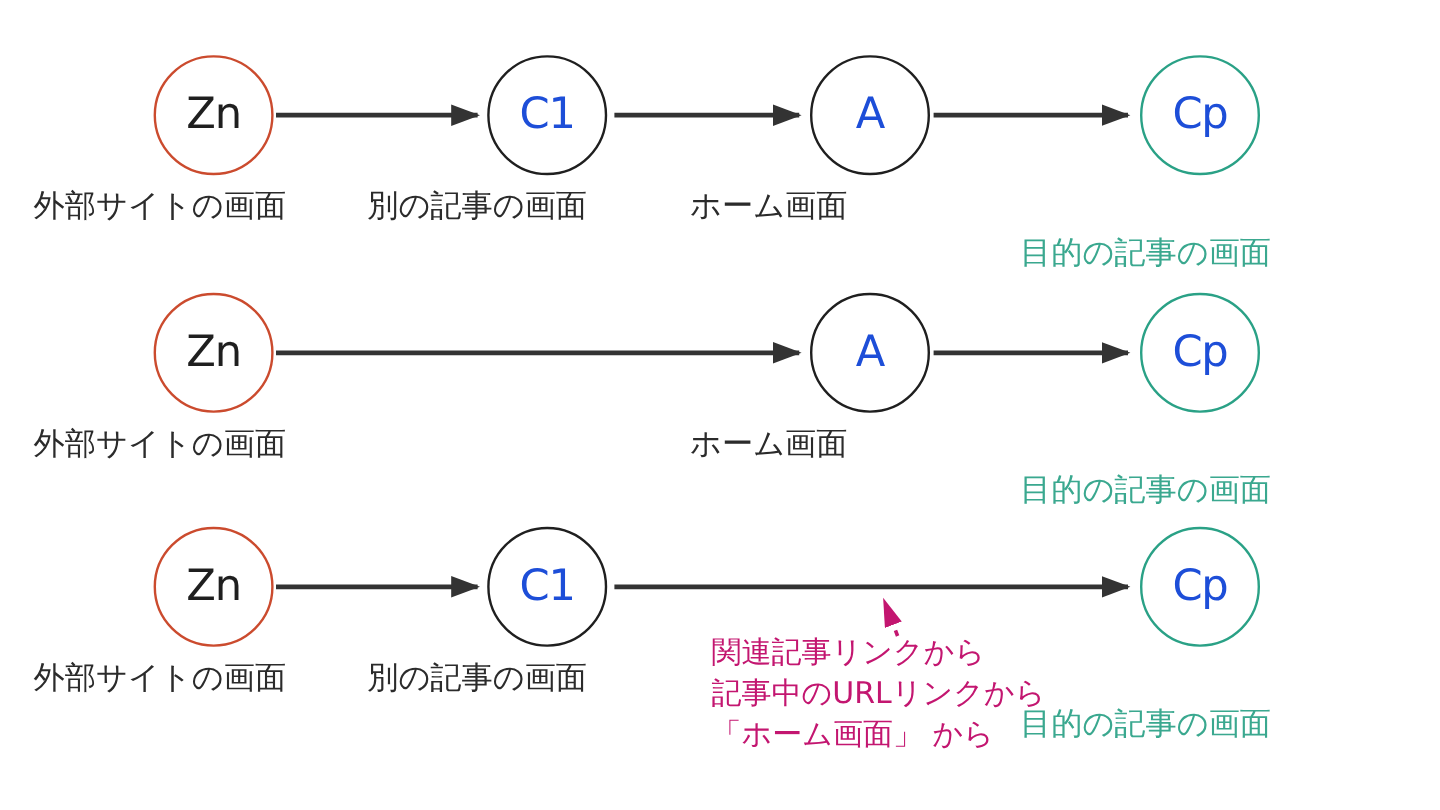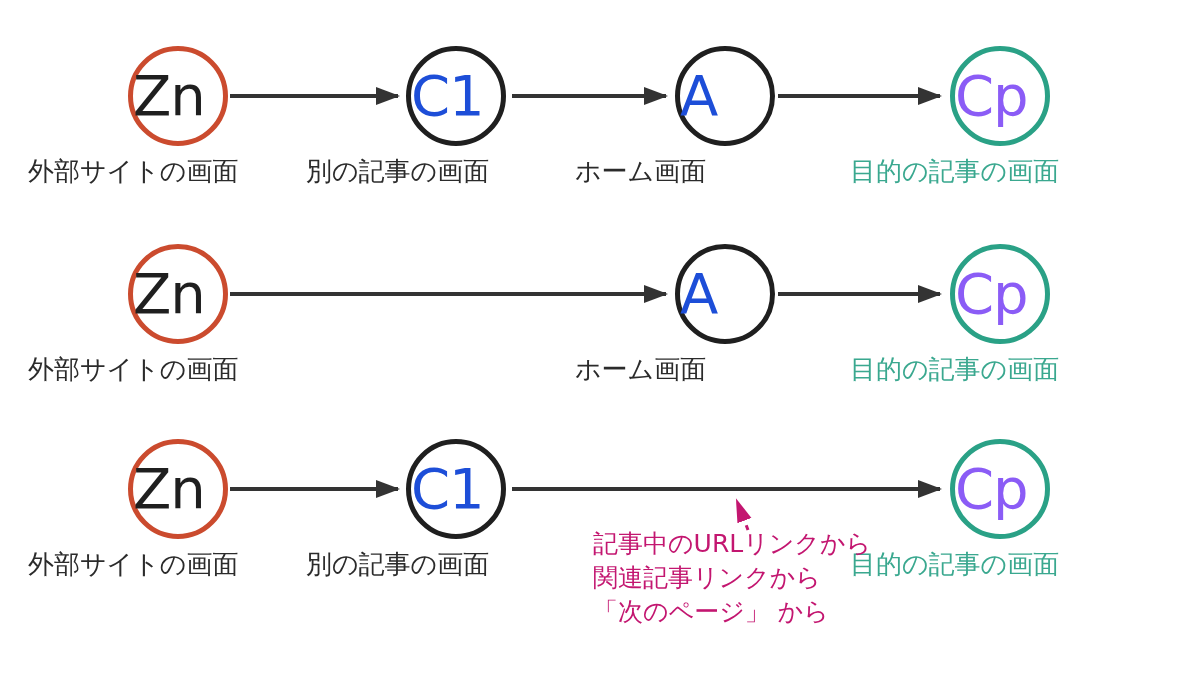--- a/index.html
+++ b/index.html
@@ -20,41 +20,42 @@
     left: 0;
     top: 0;
     width: 1200px;
     height: 675px;
   }
   .node {
     position: absolute;
     width: 100px;
     height: 100px;
     box-sizing: border-box;
-    border: 5px solid #fca5a5;
+    border: 2px solid #fca5a5;
     border-radius: 50%;
     background: #ffffff;
     display: flex;
     align-items: center;
-    font-size: 56px;
+    justify-content: center;
+    font-size: 36px;
     letter-spacing: -1px;
     color: #1f1f1f;
     line-height: 1;
   }
   .node.external { border-color: #cb4b2e; color: #1f1f1f; }
   .node.normal   { border-color: #1f1f1f; color: #1d4ed8; }
-  .node.target   { border-color: #2aa186; color: #8b5cf6; }
+  .node.target   { border-color: #2aa186; color: #1d4ed8; }
   .node-label {
     position: absolute;
     width: 300px;
     font-size: 26px;
     color: #2b2b2b;
     white-space: nowrap;
   }
-  .node-label.target { color: #3aa88f; }
+  .node-label.target { color: #3aa88f; margin-top: 39px; }
   .annotation-text {
     position: absolute;
     left: 593px;
     top: 527px;
     font-size: 25px;
     line-height: 34px;
     color: #c31670;
     white-space: nowrap;
   }
 </style>
@@ -126,18 +127,18 @@
   </div>
   <div class="node target" style="left:950px; top:439px;">
     <span>Cp</span>
   </div>
 
   <div class="node-label" style="left:28px;  top:547px;">外部サイトの画面</div>
   <div class="node-label" style="left:306px; top:547px;">別の記事の画面</div>
   <div class="node-label target" style="left:850px; top:547px;">目的の記事の画面</div>
 
   <div class="annotation-text">
+    <div>関連記事リンクから</div>
     <div>記事中のURLリンクから</div>
-    <div>関連記事リンクから</div>
-    <div>「次のページ」 から</div>
+    <div>「ホーム画面」 から</div>
   </div>
 
 </div>
 
 </body></html>

